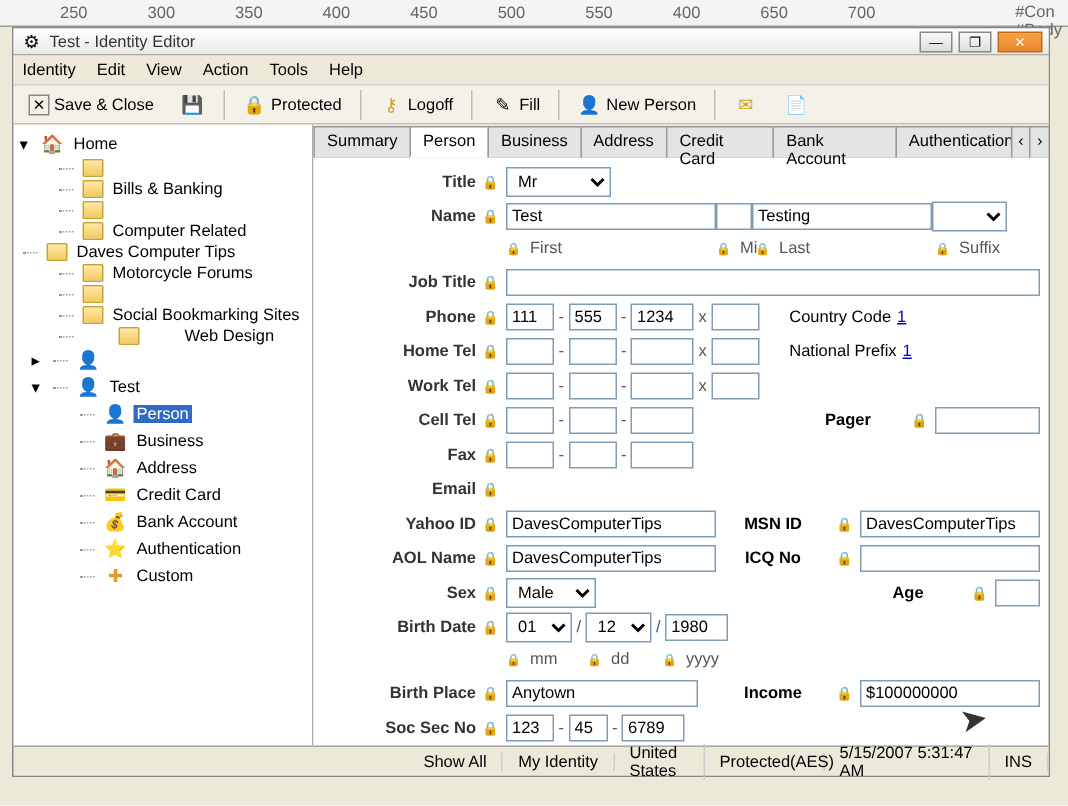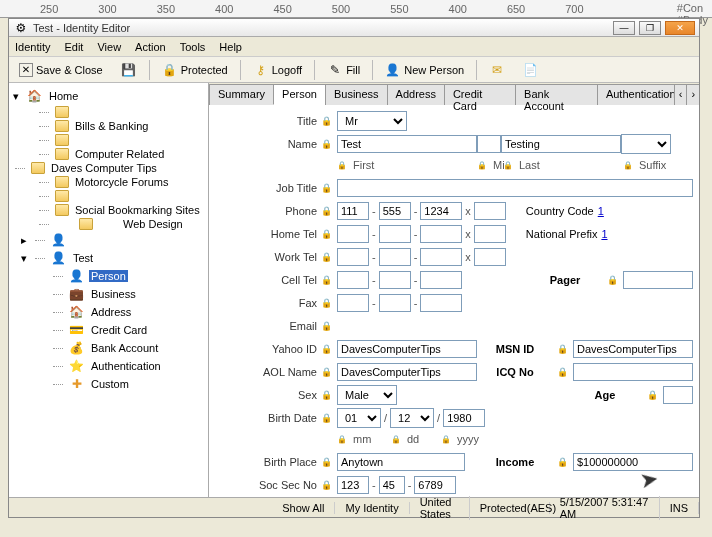--- a/index.html
+++ b/index.html
@@ -32,21 +32,21 @@
 .ticon-auth { color: #e6b800; }
 .ticon-cust { color: #e69a2b; }
 .conn { display: inline-block; width: 10px; border-top: 1px dotted #999; height: 1px; margin-right: 2px; }
 .content { flex: 1; display: flex; flex-direction: column; background: #fff; }
 .tabs { height: 22px; display: flex; border-bottom: 1px solid #999; background: #ece9d8; }
 .tab { padding: 3px 8px; border: 1px solid #999; border-bottom: none; background: #e4e4e4; margin-right: -1px; cursor: default; position: relative; top: 1px; }
 .tab.active { background: #fff; border-bottom: 1px solid #fff; }
 .tab.nav { width: 14px; padding: 3px 0; text-align: center; }
 .form { flex: 1; padding: 6px 6px 6px 4px; overflow: auto; }
 .row { display: flex; align-items: center; margin-bottom: 3px; min-height: 20px; }
-.label { width: 108px; text-align: right; font-weight: normal; color: #333; padding-right: 4px; }
+.label { width: 108px; text-align: right; font-weight: bold; color: #333; padding-right: 4px; }
 .lock { width: 12px; height: 12px; margin: 0 4px 0 0; display: inline-flex; align-items: center; justify-content: center; font-size: 9px; color: #777; }
 .input { border: 1px solid #7f9db9; background: #fff; height: 18px; padding: 1px 3px; }
 select.input { height: 20px; }
 .small { width: 32px; }
 .med { width: 42px; }
 .flex1 { flex: 1; }
 .sublabel { font-size: 9px; color: #555; display: flex; align-items: center; gap: 2px; }
 .sublabel .lock { width: 10px; height: 10px; font-size: 8px; }
 .side-label { width: 80px; text-align: center; font-weight: bold; padding-right: 4px; }
 .statusbar { height: 20px; border-top: 1px solid #aaa; background: #ece9d8; display: flex; align-items: center; font-size: 10px; }

